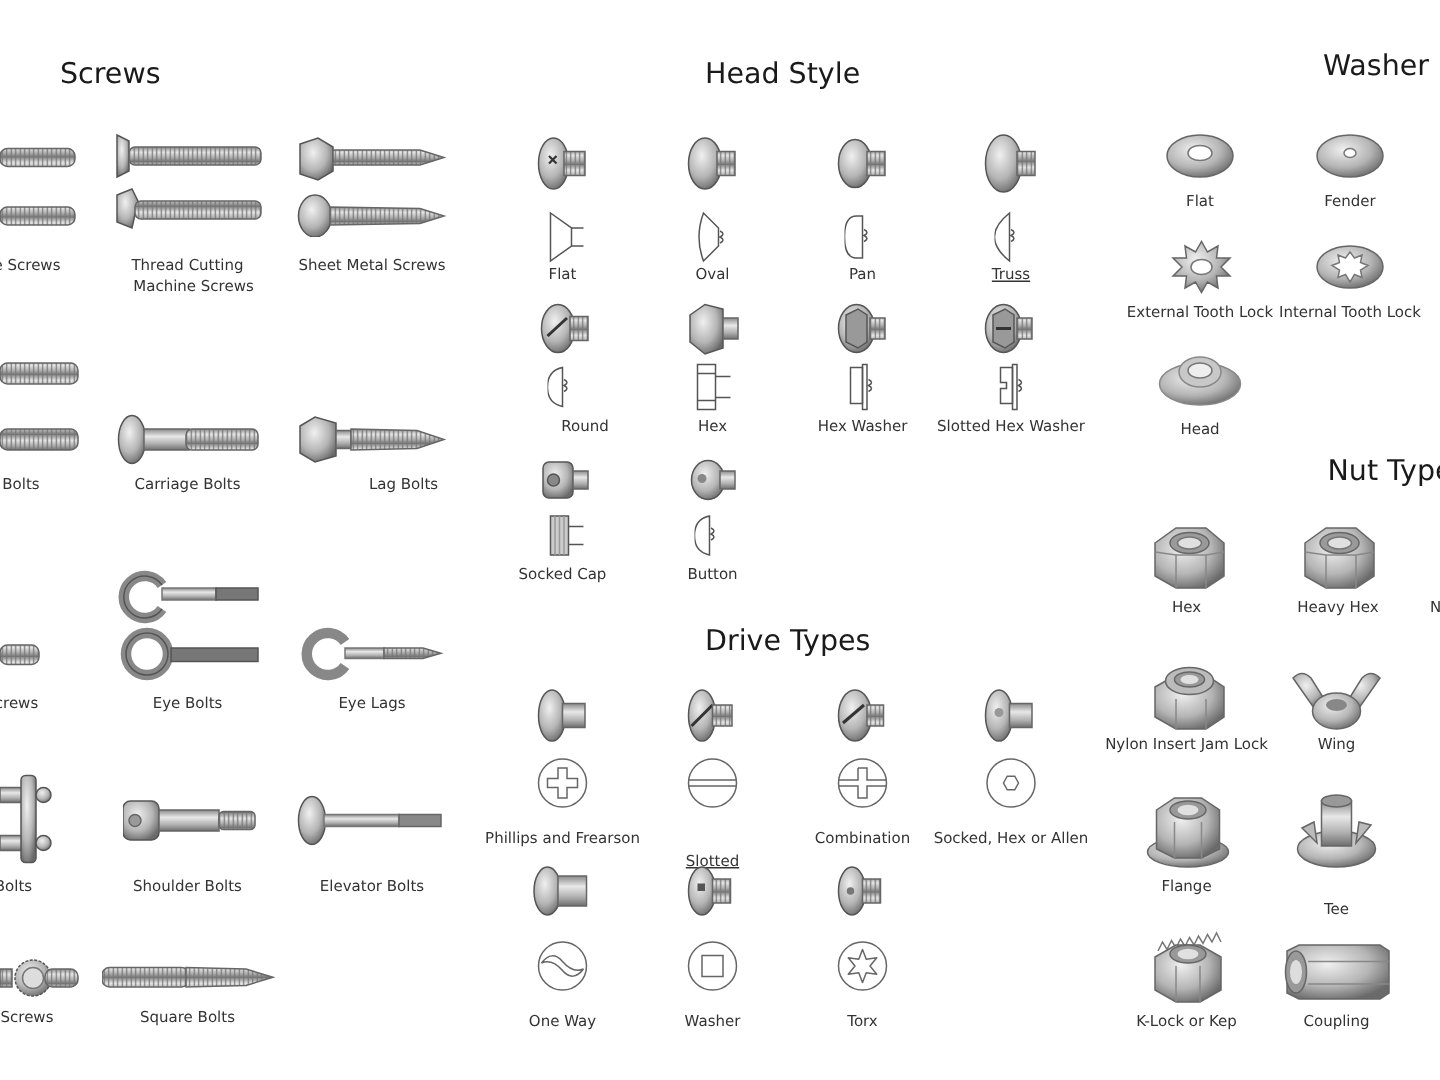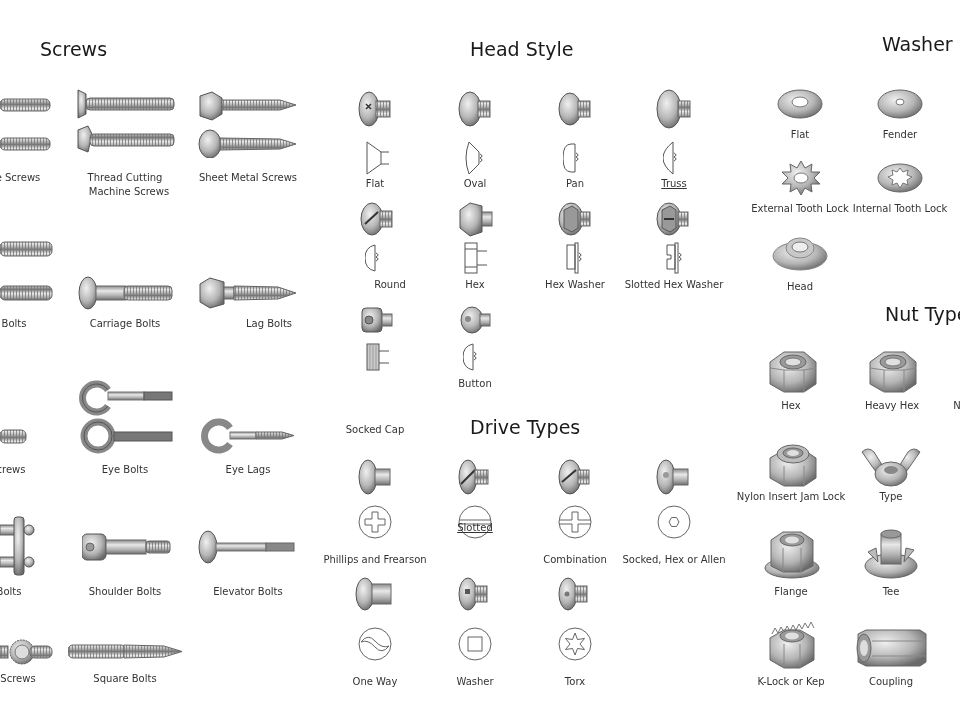--- a/index.html
+++ b/index.html
@@ -294,21 +294,21 @@
       <rect x="22" y="10" width="10" height="12" fill="url(#metal)" stroke="#666"></rect>
     </svg>
   </div>
 <div class="ic" style="left:365px;top:342px;">
     <svg width="26" height="30">
       <rect x="2" y="2" width="12" height="26" fill="#ccc" stroke="#555"></rect>
       <path d="M5 2 V28 M8 2 V28 M11 2 V28" stroke="#999"></path>
       <path d="M14 9 L24 9 M14 21 L24 21" stroke="#555"></path>
     </svg>
   </div>
-<div class="lbl" style="left:375px;top:377px;margin-top:46px;">Socked Cap</div>
+<div class="lbl" style="left:375px;top:377px;">Socked Cap</div>
 
 <div class="ic" style="left:460px;top:304px;">
     <svg width="36" height="32">
       <ellipse cx="12" cy="16" rx="11" ry="13" fill="url(#headg)" stroke="#555"></ellipse>
       <circle cx="8" cy="15" r="3" fill="#888"></circle>
       <rect x="20" y="10" width="10" height="12" fill="url(#metal)" stroke="#666"></rect>
     </svg>
   </div>
 <div class="ic" style="left:463px;top:342px;">
     <svg width="26" height="30">
@@ -340,21 +340,21 @@
       <line x1="3" y1="26" x2="17" y2="12" stroke="#333" stroke-width="2"></line>
       <rect x="17" y="12" width="13" height="14" fill="url(#thread)" stroke="#666"></rect>
     </svg>
   </div>
 <div class="ic" style="left:458px;top:505px;">
     <svg width="34" height="34">
       <circle cx="17" cy="17" r="16" fill="none" stroke="#666"></circle>
       <path d="M1 15 H33 M1 19 H33" stroke="#666"></path>
     </svg>
   </div>
-<div class="lbl" style="left:475px;top:521px;text-decoration:underline;">Slotted</div>
+<div class="lbl" style="left:475px;top:568px;text-decoration:underline;">Slotted</div>
 
 <div class="ic" style="left:558px;top:458px;">
     <svg width="36" height="38">
       <ellipse cx="12" cy="19" rx="11" ry="17" fill="url(#headg)" stroke="#555"></ellipse>
       <line x1="4" y1="24" x2="18" y2="12" stroke="#333" stroke-width="2"></line>
       <rect x="20" y="12" width="11" height="14" fill="url(#thread)" stroke="#666"></rect>
     </svg>
   </div>
 <div class="ic" style="left:558px;top:505px;">
     <svg width="34" height="34">
@@ -502,21 +502,21 @@
 <div class="lbl" style="left:791px;top:490px;">Nylon Insert Jam Lock</div>
 
 <div class="ic" style="left:858px;top:446px;">
     <svg width="66" height="42">
       <path d="M4 6 Q10 0 16 6 L26 22 L18 26 Z" fill="url(#headg)" stroke="#666"></path>
       <path d="M62 6 Q56 0 50 6 L40 22 L48 26 Z" fill="url(#headg)" stroke="#666"></path>
       <ellipse cx="33" cy="28" rx="16" ry="12" fill="url(#headg)" stroke="#666"></ellipse>
       <ellipse cx="33" cy="24" rx="7" ry="4" fill="#888"></ellipse>
     </svg>
   </div>
-<div class="lbl" style="left:891px;top:490px;">Type</div>
+<div class="lbl" style="left:891px;top:490px;">Wing</div>
 
 <div class="ic" style="left:763px;top:528px;">
     <svg width="58" height="52">
       <ellipse cx="29" cy="40" rx="27" ry="10" fill="url(#headg)" stroke="#666"></ellipse>
       <polygon points="8,12 20,4 38,4 50,12 50,38 38,44 20,44 8,38" fill="url(#headg)" stroke="#666"></polygon>
       <ellipse cx="29" cy="12" rx="12" ry="6" fill="#999" stroke="#666"></ellipse>
       <ellipse cx="29" cy="12" rx="7" ry="3.5" fill="#e0e0e0"></ellipse>
       <path d="M20 20 V44 M38 20 V44" stroke="#888"></path>
     </svg>
   </div>
@@ -524,21 +524,21 @@
 
 <div class="ic" style="left:862px;top:528px;">
     <svg width="58" height="52">
       <ellipse cx="29" cy="38" rx="26" ry="12" fill="url(#headg)" stroke="#666"></ellipse>
       <polygon points="6,24 14,20 16,34" fill="#bbb" stroke="#666"></polygon>
       <polygon points="52,22 44,20 42,34" fill="#bbb" stroke="#666"></polygon>
       <rect x="19" y="6" width="20" height="30" fill="url(#metal)" stroke="#666"></rect>
       <ellipse cx="29" cy="6" rx="10" ry="4" fill="#999" stroke="#666"></ellipse>
     </svg>
   </div>
-<div class="lbl" style="left:891px;top:585px;">Tee</div>
+<div class="lbl" style="left:891px;top:600px;">Tee</div>
 
 <div class="ic" style="left:766px;top:620px;">
     <svg width="52" height="50">
       <path d="M6 14 l3 -6 l3 5 l3 -6 l3 5 l3 -6 l3 5 l3 -6 l3 5 l3 -6 l3 5 l3 -6 l3 5 l3 -6 l3 6" fill="none" stroke="#777"></path>
       <polygon points="4,18 18,10 34,10 48,18 48,40 34,48 18,48 4,40" fill="url(#headg)" stroke="#666"></polygon>
       <ellipse cx="26" cy="16" rx="12" ry="6" fill="#999" stroke="#666"></ellipse>
       <ellipse cx="26" cy="16" rx="7" ry="3.5" fill="#e0e0e0"></ellipse>
       <path d="M18 24 V48 M34 24 V48" stroke="#888"></path>
     </svg>
   </div>

